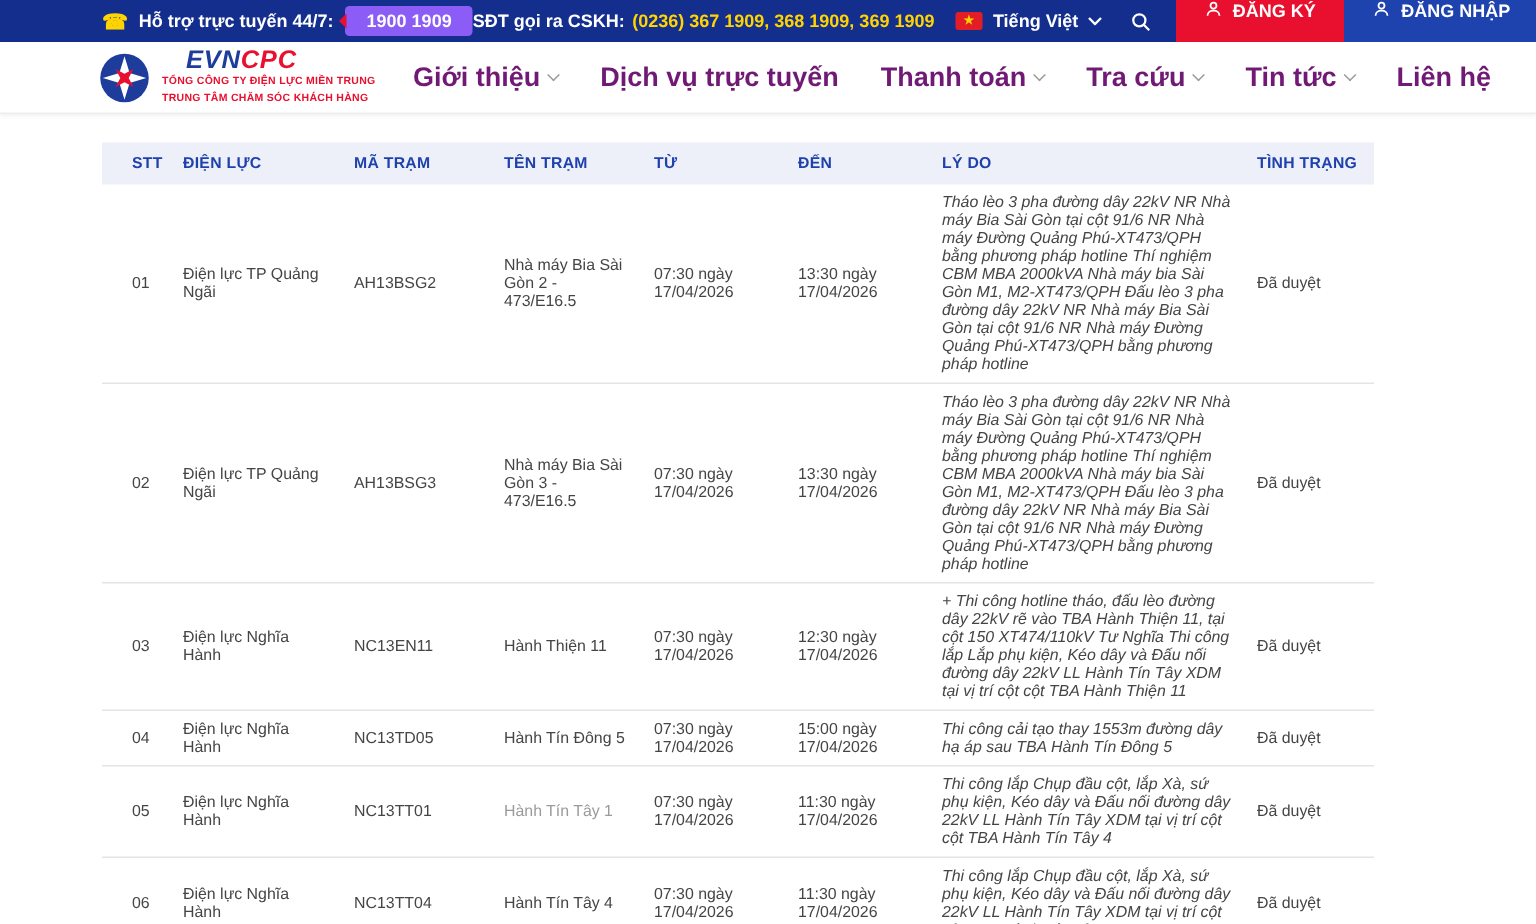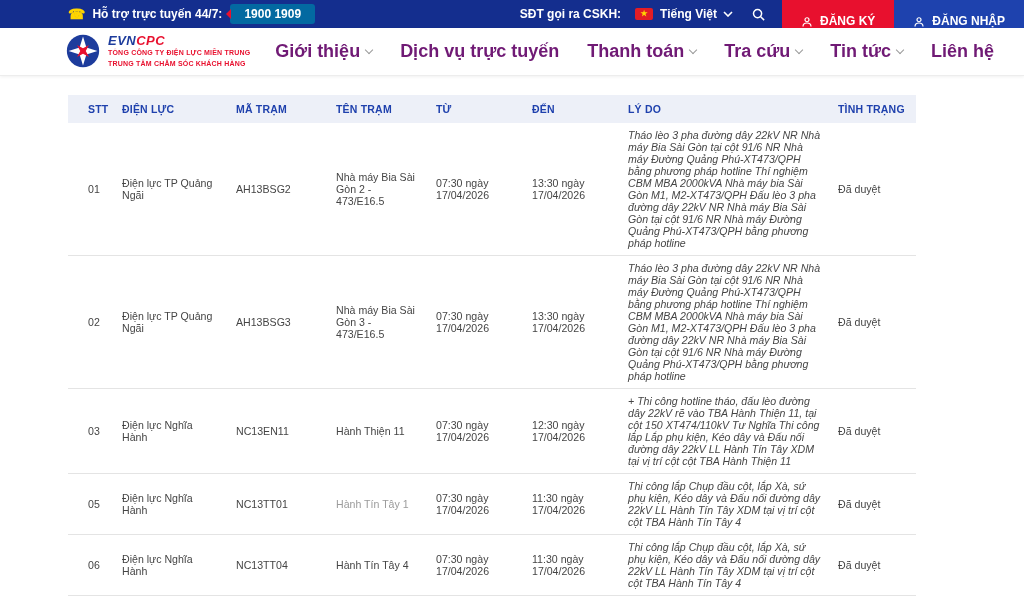--- a/index.html
+++ b/index.html
@@ -11,53 +11,53 @@
   }
 
   
   .topbar {
     height:28px; background:#142e8e; color:#fff;
     display:flex; align-items:center;
     padding-left:68px; font-size:12px; font-weight:700; white-space:nowrap;
   }
   .phone-ico { color:#ffd400; font-size:14px; margin-right:7px; line-height:1; }
   .badge {
-    background:#0369a1; border-radius:3px; padding:3px 14px; margin-left:8px;
+    background:#8b5cf6; border-radius:3px; padding:3px 14px; margin-left:8px;
     position:relative; cursor:pointer;
   }
   .badge::before {
     content:""; position:absolute; left:-4px; top:50%; transform:translateY(-50%);
     border-top:5px solid transparent; border-bottom:5px solid transparent;
     border-right:5px solid #e8102e;
   }
   .tb-right { margin-left:auto; display:flex; align-items:center; height:100%; }
   .cskh-num { color:#ffd400; margin-left:5px; }
   .flag {
     width:18px; height:12px; background:#e31d25; border-radius:2px;
     display:flex; align-items:center; justify-content:center;
     margin:0 7px 0 14px; color:#ffd400; font-size:8px; line-height:1;
   }
   .lang { display:flex; align-items:center; gap:6px; cursor:pointer; color:#fff; text-decoration:none; }
   .search-btn { margin:0 16px 0 18px; display:flex; align-items:center; cursor:pointer; }
   .btn {
-    height:28px; display:flex; align-items:flex-end; gap:7px;
+    height:28px; display:flex; align-items:flex-start; gap:7px;
     padding:0 19px; font-weight:700; font-size:12px; color:#fff;
     cursor:pointer; text-decoration:none;
   }
   .btn.red  { background:#e8102e; }
   .btn.blue { background:#1e42ae; }
 
   
   .header {
     height:48px; background:#fff; display:flex; align-items:center;
     padding:0 30px 0 66px;
     border-bottom:1px solid #ededed; box-shadow:0 1px 3px rgba(0,0,0,.06);
   }
   .logo { display:flex; align-items:center; gap:8px; cursor:pointer; }
-  .brand { font-size:13px; font-weight:700; font-style:italic; letter-spacing:.5px; line-height:1.1; }
+  .brand { font-size:17px; font-weight:700; font-style:italic; letter-spacing:.5px; line-height:1.1;margin-left:16px; }
   .brand .evn { color:#1d3c9c; }
   .brand .cpc { color:#e8102e; }
   .logo-sub { font-size:7px; color:#e8102e; font-weight:700; line-height:1.55; letter-spacing:.2px; }
   .nav { margin-left:auto; display:flex; align-items:center; gap:28px; }
   .nav-item {
     display:flex; align-items:center; gap:6px;
     font-size:18px; font-weight:700; color:#701a75;
     text-decoration:none; cursor:pointer; white-space:nowrap;
   }
   .chev {
@@ -87,20 +87,21 @@
 </head>
 <body>
 
 <div class="topbar">
   <span class="phone-ico">☎</span>
   <span>Hỗ trợ trực tuyến 44/7:</span>
   <span class="badge">1900 1909</span>
 
   <div class="tb-right">
     <span>SĐT gọi ra CSKH:</span>
+    <span class="cskh-num">(0236) 367 1909, 368 1909, 369 1909</span>
 
     <span class="flag">★</span>
     <a class="lang">
       <span>Tiếng Việt</span>
       <svg width="10" height="6" viewBox="0 0 10 6" fill="none" stroke="#fff" stroke-width="1.6">
           <path d="M1 1l4 4 4-4"></path>
         </svg>
     </a>
 
     <a class="search-btn">
@@ -225,20 +226,32 @@
           <td class="c-matram">NC13EN11</td>
           <td class="c-tentram">Hành Thiện 11</td>
           <td class="c-tu">07:30 ngày
 17/04/2026</td>
           <td class="c-den">12:30 ngày
 17/04/2026</td>
           <td class="c-lydo">+ Thi công hotline tháo, đấu lèo đường dây 22kV rẽ vào TBA Hành Thiện 11, tại cột 150 XT474/110kV Tư Nghĩa Thi công lắp Lắp phụ kiện, Kéo dây và Đấu nối đường dây 22kV LL Hành Tín Tây XDM tại vị trí cột cột TBA Hành Thiện 11</td>
           <td class="c-trangthai">Đã duyệt</td>
         </tr>
         <tr>
+          <td class="c-stt">04</td>
+          <td class="c-dienluc">Điện lực Nghĩa Hành</td>
+          <td class="c-matram">NC13TD05</td>
+          <td class="c-tentram">Hành Tín Đông 5</td>
+          <td class="c-tu">07:30 ngày
+17/04/2026</td>
+          <td class="c-den">15:00 ngày
+17/04/2026</td>
+          <td class="c-lydo">Thi công cải tạo thay 1553m đường dây hạ áp sau TBA Hành Tín Đông 5</td>
+          <td class="c-trangthai">Đã duyệt</td>
+        </tr>
+        <tr>
           <td class="c-stt">05</td>
           <td class="c-dienluc">Điện lực Nghĩa Hành</td>
           <td class="c-matram">NC13TT01</td>
           <td class="c-tentram faded">Hành Tín Tây 1</td>
           <td class="c-tu">07:30 ngày
 17/04/2026</td>
           <td class="c-den">11:30 ngày
 17/04/2026</td>
           <td class="c-lydo">Thi công lắp Chụp đầu cột, lắp Xà, sứ phụ kiện, Kéo dây và Đấu nối đường dây 22kV LL Hành Tín Tây XDM tại vị trí cột cột TBA Hành Tín Tây 4</td>
           <td class="c-trangthai">Đã duyệt</td>

